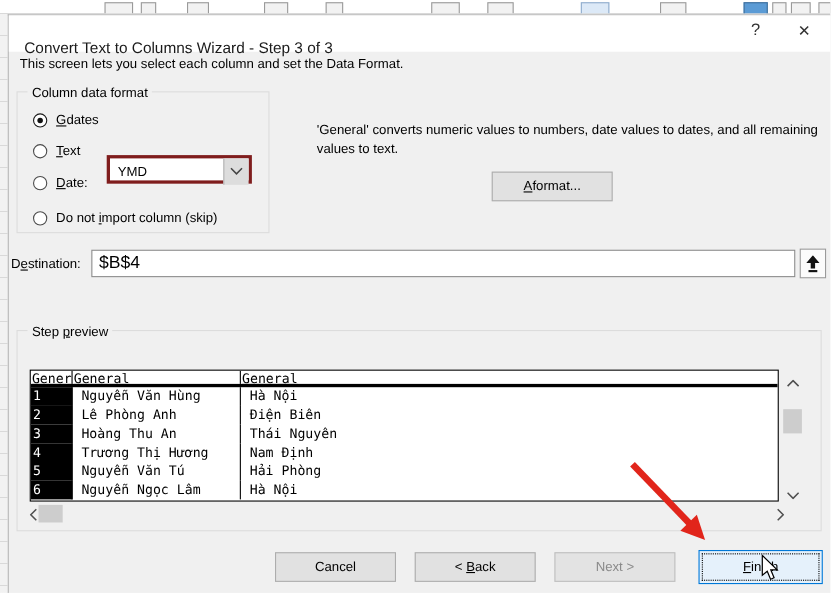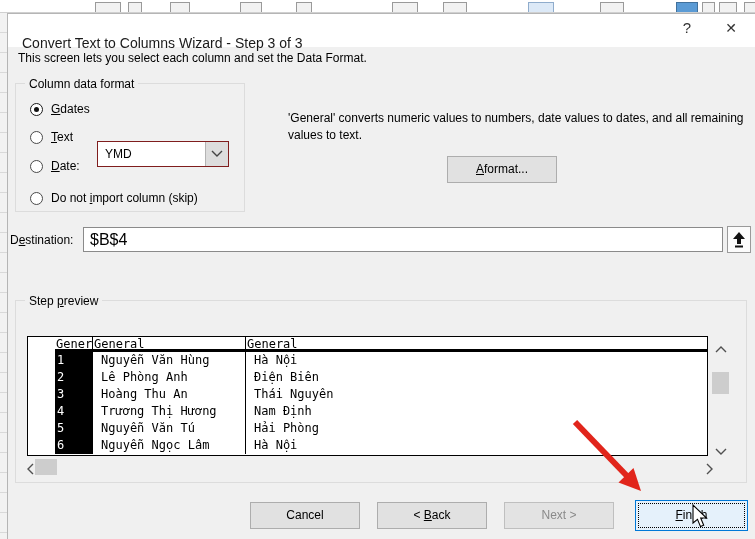--- a/index.html
+++ b/index.html
@@ -33,42 +33,42 @@
   .legend { position:absolute; font-size:12px; color:#000; background:#f0f0f0; padding:0 4px; white-space:nowrap; }
 
   
   .radio-row { position:absolute; left:30px; display:flex; align-items:center; gap:8px; cursor:default; }
   .radio { width:13px; height:13px; border:1px solid #4a4a4a; border-radius:50%; background:#fff; position:relative; flex:0 0 13px; }
   .radio.checked { border-color:#1a1a1a; }
   .radio.checked::after { content:""; position:absolute; left:3px; top:3px; width:5px; height:5px; border-radius:50%; background:#111; }
   .radio-label { font-size:12px; color:#000; white-space:nowrap; }
 
   
-  .combo { position:absolute; left:97px; top:141px; width:132px; height:26px; background:#fff; border:1px solid #7f1d1d; }
+  .combo { position:absolute; left:97px; top:141px; width:132px; height:26px; background:#fff; border:3px solid #7f1d1d; }
   .combo-value { position:absolute; left:7px; top:5px; font-size:12px; }
   .combo-btn { position:absolute; right:0; top:0; width:23px; height:24px; background:#dddddd; border-left:1px solid #b4b4b4; }
   .combo-btn svg { position:absolute; left:5px; top:7px; }
 
   
   .btn { position:absolute; width:110px; height:27px; background:#e1e1e1; border:1px solid #adadad;
     font-size:12px; color:#000; text-align:center; line-height:25px; cursor:default; }
   .btn.disabled { color:#8a8a8a; border-color:#bfbfbf; background:#e3e3e3; }
   .btn.finish { width:113px; height:31px; line-height:29px; background:#e5f1fb; border:1px solid #0078d7;
     outline:1px dotted #000; outline-offset:-4px; }
 
   
   .dest-input { position:absolute; left:83px; top:227px; width:640px; height:25px; background:#fff;
     border:1px solid #8a8a8a; font-family:"Liberation Sans",sans-serif; font-size:16px; padding:0 6px; color:#000; }
   .range-btn { position:absolute; left:727px; top:226px; width:24px; height:27px; background:#fbfbfb; border:1px solid #9a9a9a; }
   .range-btn svg { position:absolute; left:4px; top:5px; }
 
   
   .ptable { position:absolute; left:27px; top:336px; width:681px; height:120px; background:#fff;
     border:1px solid #000; font-family:"DejaVu Sans Mono","Liberation Mono",monospace; font-size:12px; overflow:hidden; }
-  .prow { display:flex; height:17px; line-height:17px;margin-left:27px; }
+  .prow { display:flex; height:17px; line-height:17px; }
   .prow.head { height:15px; line-height:14px; border-bottom:3px solid #000; }
   .pcell { overflow:hidden; white-space:nowrap; }
   .pcell.c0 { width:38px; flex:0 0 38px; border-right:1px solid #000; padding-left:2px; }
   .pcell.c1 { width:153px; flex:0 0 153px; border-right:1px solid #000; padding-left:8px; }
   .pcell.c2 { flex:1; padding-left:8px; }
   .prow.head .pcell { text-decoration:underline; padding-left:1px; }
   .prow.head .pcell.c1, .prow.head .pcell.c2 { padding-left:1px; }
   .prow:not(.head) .pcell.c0 { background:#000; color:#fff; }
 
   

